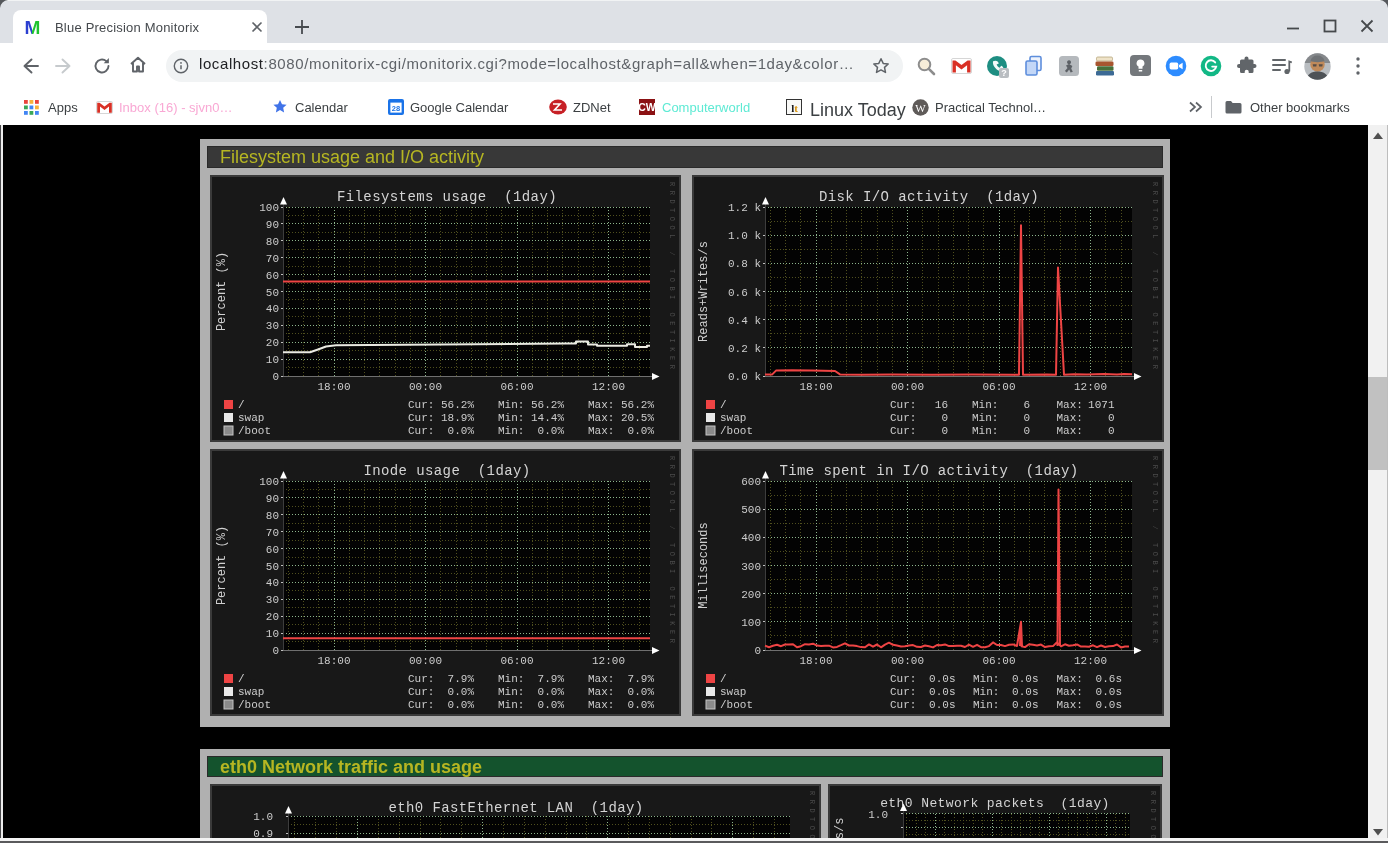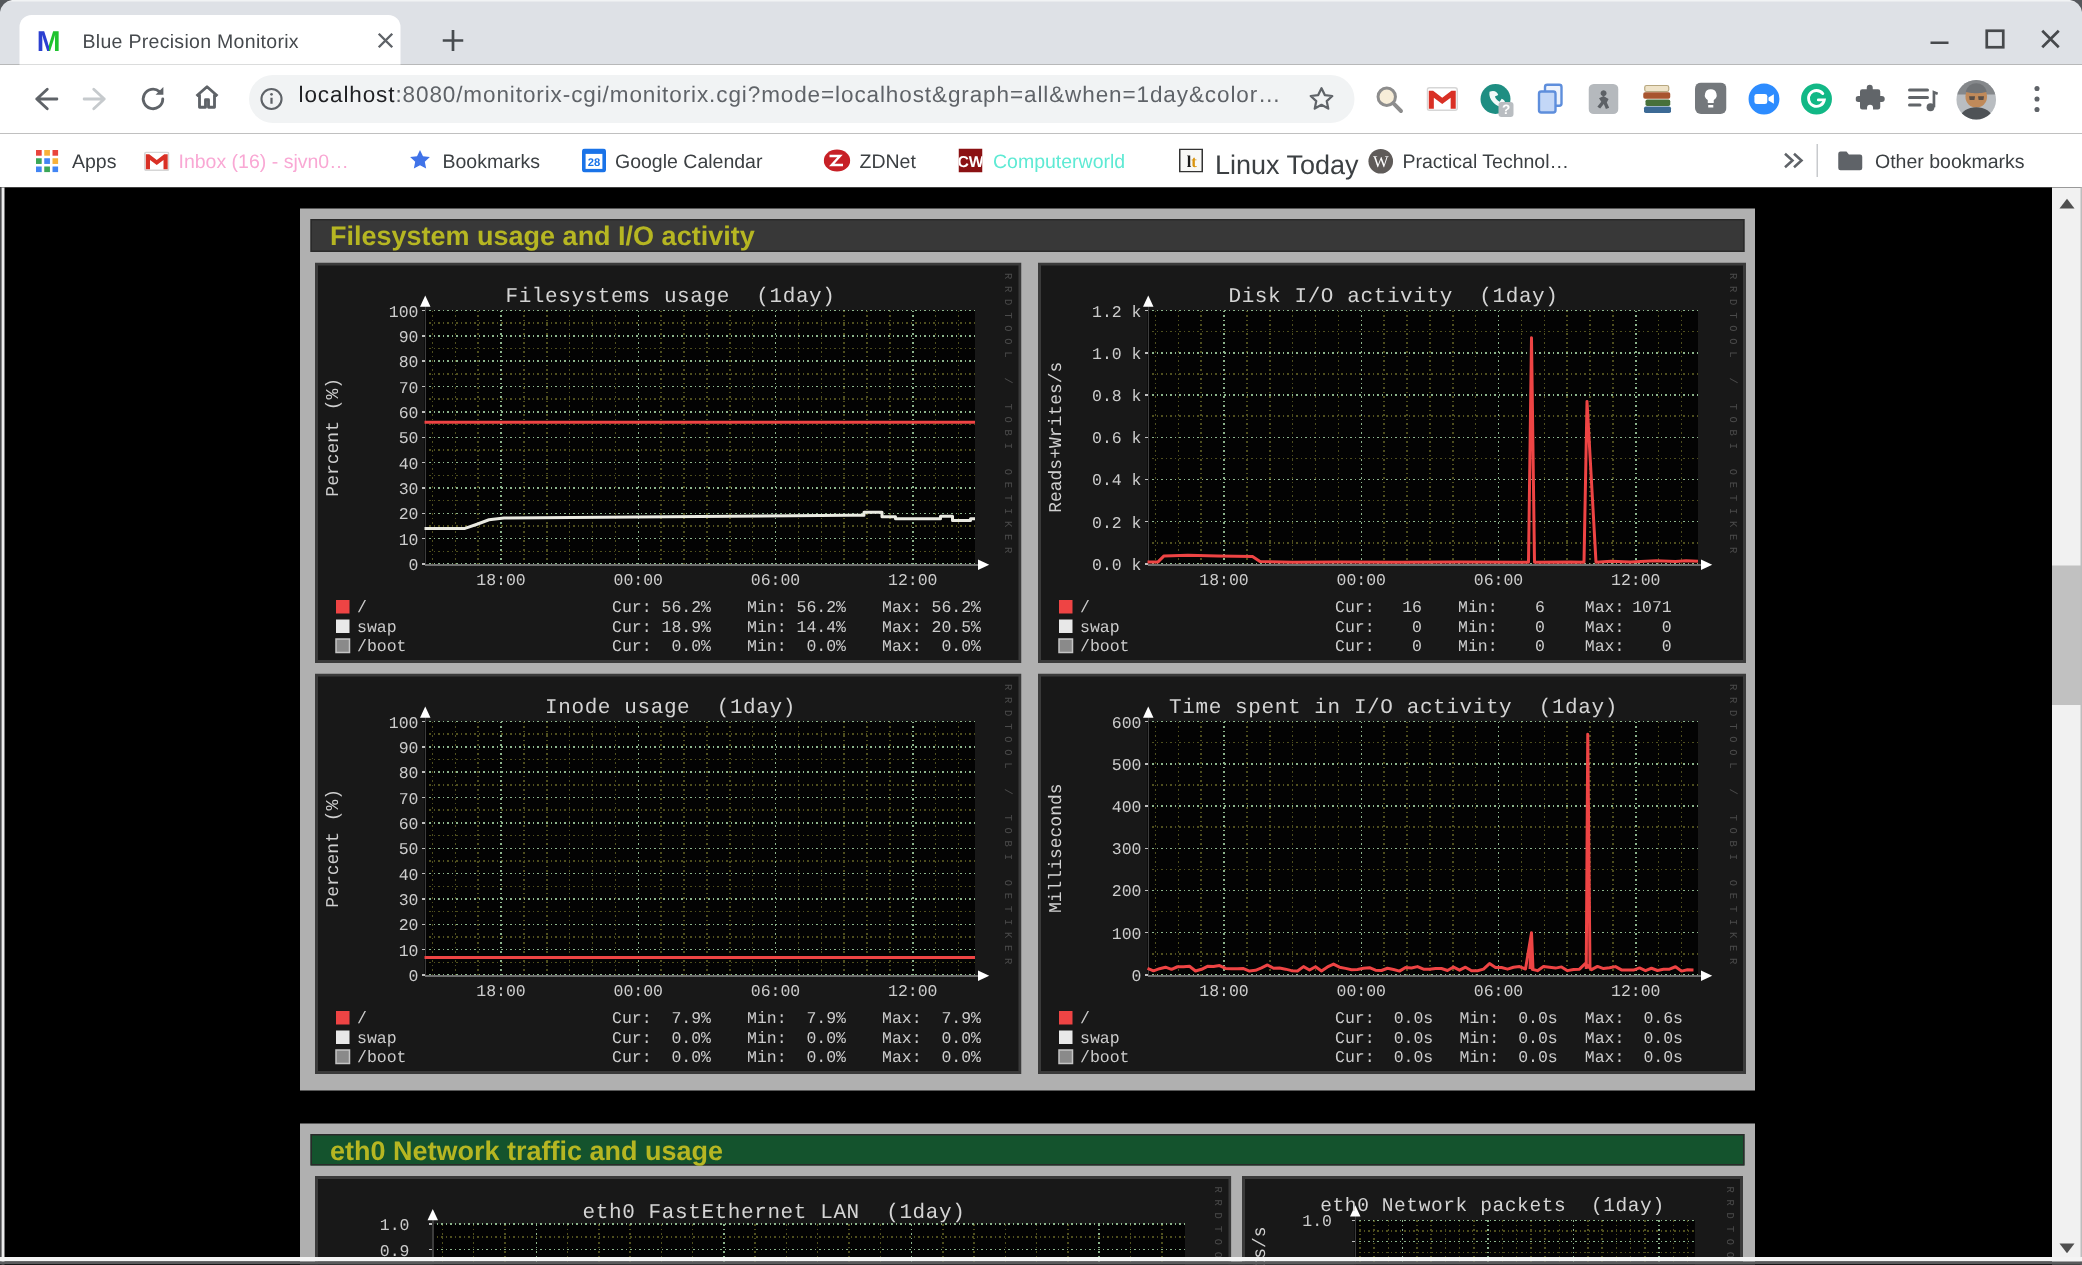--- a/index.html
+++ b/index.html
@@ -148,21 +148,21 @@
   </svg>
 <div class="abs" style="left:48px;top:100px;font-size:13px;color:#3c4043;white-space:nowrap;">Apps</div>
 <svg class="abs" style="left:96px;top:101px" width="17" height="13">
     <rect x="0.5" y="0.5" width="16" height="12" rx="1.2" fill="#fff" stroke="#d6d6d6"></rect>
     <path d="M1.2 1.8v10h2.8V5.6l4.5 3.4 4.5-3.4v6.2h2.8v-10h-2.3l-5 3.8-5-3.8z" fill="#d93025"></path>
   </svg>
 <div class="abs" style="left:119px;top:100px;font-size:13px;color:#f9a8d4;white-space:nowrap;">Inbox (16) - sjvn0…</div>
 <svg class="abs" style="left:272px;top:99px" width="16" height="16">
     <path d="M8 1l2 4.2 4.6.5-3.4 3.1.9 4.6L8 11.1l-4.1 2.3.9-4.6L1.4 5.7 6 5.2z" fill="#4073e8"></path>
   </svg>
-<div class="abs" style="left:295px;top:100px;font-size:13px;color:#3c4043;white-space:nowrap;">Bookmarks</div>
+<div class="abs" style="left:295px;top:100px;font-size:13px;color:#3c4043;white-space:nowrap;">Calendar</div>
 <svg class="abs" style="left:388px;top:99px" width="16" height="16">
     <rect width="16" height="16" rx="2" fill="#1a73e8"></rect>
     <rect x="2.4" y="3.6" width="11.2" height="10" fill="#fff"></rect>
     <text x="8" y="11.6" font-size="7.5" font-weight="bold" font-family="Liberation Sans" fill="#1a73e8" text-anchor="middle">28</text>
   </svg>
 <div class="abs" style="left:410px;top:100px;font-size:13px;color:#3c4043;white-space:nowrap;">Google Calendar</div>
 <svg class="abs" style="left:549px;top:99px" width="18" height="16">
     <ellipse cx="9" cy="8" rx="8.8" ry="7.4" fill="#c72026"></ellipse>
     <path d="M4 5h7l-5.5 6H13" stroke="#fff" stroke-width="1.6" fill="none"></path>
   </svg>
@@ -185,21 +185,21 @@
 <svg class="abs" style="left:1188px;top:100px" width="16" height="14">
     <path d="M2 2.5L7 7L2 11.5M8 2.5L13 7L8 11.5" stroke="#5f6368" stroke-width="1.7" fill="none"></path>
   </svg>
 <div class="abs" style="left:1211px;top:96px;width:1px;height:22px;background:#c8cacd;"></div>
 <svg class="abs" style="left:1225px;top:100px" width="17" height="14">
     <path d="M0.5 2.5A1.5 1.5 0 0 1 2 1h4l1.6 2H15a1.5 1.5 0 0 1 1.5 1.5V12a1.5 1.5 0 0 1-1.5 1.5H2A1.5 1.5 0 0 1 .5 12z" fill="#5f6368"></path>
   </svg>
 <div class="abs" style="left:1250px;top:100px;font-size:13px;color:#3c4043;white-space:nowrap;">Other bookmarks</div>
 <div class="abs" style="left:0;top:125px;width:1388px;height:718px;background:#000;"></div>
 <div class="abs" style="left:200px;top:139px;width:970px;height:588px;background:#b0b0b0;"></div>
-<div class="abs" style="left:207px;top:146px;width:956px;height:22px;background:#383838;border:1px solid #2a2a2a;font-weight:bold;font-size:18px;color:#b6b622;line-height:21px;padding-left:12px;">Filesystem usage and I/O activity</div>
+<div class="abs" style="left:207px;top:146px;width:956px;height:22px;background:#383838;border:1px solid #2a2a2a;font-weight:normal;font-size:18px;color:#b6b622;line-height:21px;padding-left:12px;">Filesystem usage and I/O activity</div>
 <div class="abs" style="left:210px;top:175px;width:471px;height:267px;">
     <svg width="471" height="267" viewBox="0 0 471 267" style="position:absolute;left:0;top:0">
       <rect x="0" y="0" width="471" height="267" fill="#3a3a3a"></rect>
       <rect x="2" y="2" width="467" height="263" fill="#181818"></rect>
       <rect x="73" y="32" width="367" height="169" fill="#030303"></rect>
       <path d="M73 192.55H440 M73 175.65H440 M73 158.75H440 M73 141.85H440 M73 124.95H440 M73 108.05H440 M73 91.15H440 M73 74.25H440 M73 57.35H440 M73 40.45H440 M78.25 32V201 M93.50 32V201 M108.75 32V201 M139.25 32V201 M154.50 32V201 M169.75 32V201 M185.00 32V201 M200.25 32V201 M230.75 32V201 M246.00 32V201 M261.25 32V201 M276.50 32V201 M291.75 32V201 M322.25 32V201 M337.50 32V201 M352.75 32V201 M368.00 32V201 M383.25 32V201 M413.75 32V201 M429.00 32V201" stroke="#4f4f1e" stroke-width="1" fill="none" stroke-dasharray="1 2" shape-rendering="crispEdges"></path>
       <path d="M73 201.00H440 M73 184.10H440 M73 167.20H440 M73 150.30H440 M73 133.40H440 M73 116.50H440 M73 99.60H440 M73 82.70H440 M73 65.80H440 M73 48.90H440 M73 32.00H440 M124.00 32V201 M215.50 32V201 M307.00 32V201 M398.50 32V201" stroke="#8cb48c" stroke-width="1" fill="none" stroke-dasharray="1 2" shape-rendering="crispEdges"></path>
       <path d="M73.5 28V201" stroke="#3d3d3d" stroke-width="1" fill="none" shape-rendering="crispEdges"></path>
       <path d="M73 201.5H445" stroke="#6f6f6f" stroke-width="1" fill="none" shape-rendering="crispEdges"></path>
       <path d="M71 201.00h2 M71 184.10h2 M71 167.20h2 M71 150.30h2 M71 133.40h2 M71 116.50h2 M71 99.60h2 M71 82.70h2 M71 65.80h2 M71 48.90h2 M71 32.00h2" stroke="#c0c0c0" stroke-width="1" fill="none" shape-rendering="crispEdges"></path>

